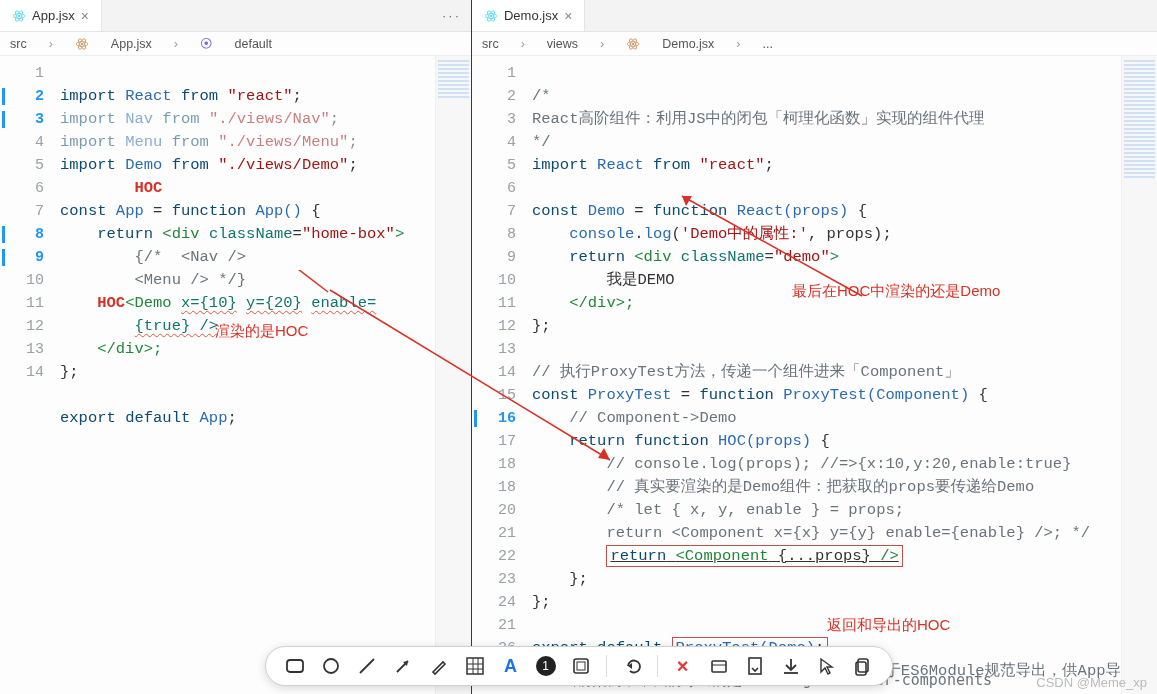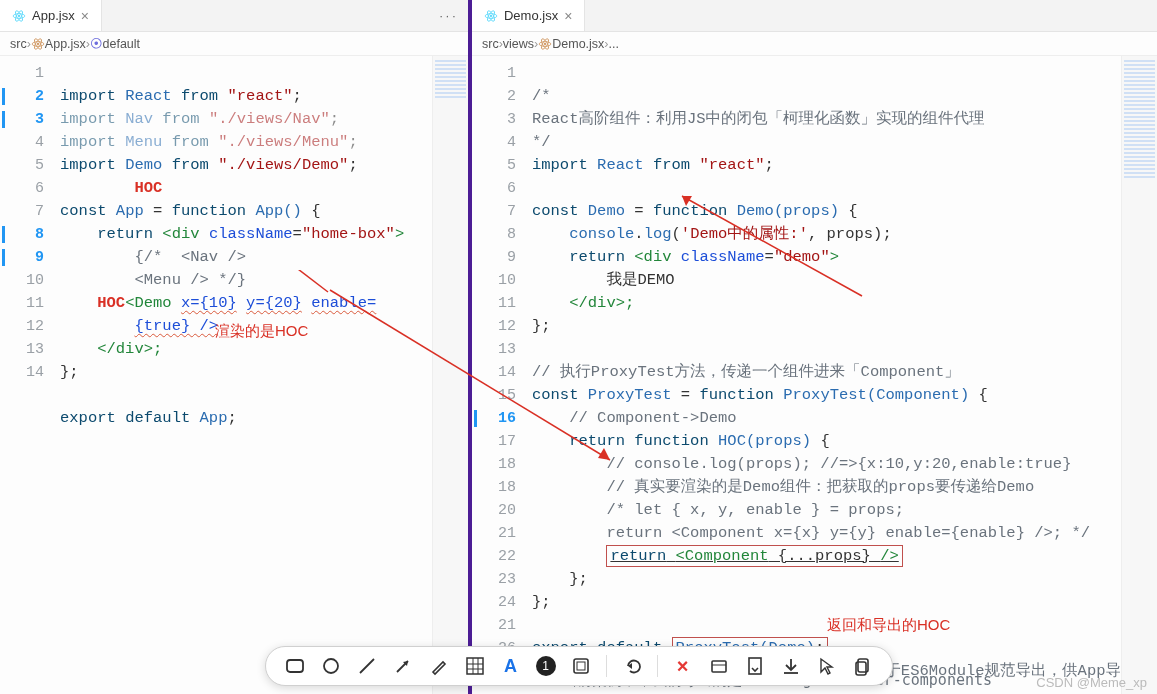--- a/index.html
+++ b/index.html
@@ -1,49 +1,49 @@
 <!DOCTYPE html>
 <html><head>
 <meta charset="utf-8">
 <style>
   * { margin:0; padding:0; box-sizing:border-box; }
   body { font-family: Menlo, Consolas, "Courier New", monospace; font-size:16px; background:#fafafa; color:#333;
          width:1157px; height:694px; overflow:hidden; position:relative; }
   .panes { display:flex; height:100%; }
-  .pane { flex:1; display:flex; flex-direction:column; border-right:4px solid #4c1d95; background:#fdfdfd; position:relative; }
+  .pane { flex:1; display:flex; flex-direction:column; border-right:1px solid #4c1d95; background:#fdfdfd; position:relative; }
   .pane:last-child { border-right:none; }
 
   .tabbar { display:flex; align-items:center; height:32px; background:#f3f3f3; border-bottom:1px solid #e4e4e4;
             font-family:-apple-system,Helvetica,Arial,sans-serif; font-size:13px; }
   .tab { display:flex; align-items:center; gap:6px; padding:0 12px; height:100%; background:#ffffff;
          border-right:1px solid #e4e4e4; }
   .tab .react-icon { width:14px; height:14px; fill:#61dafb; }
   .tab .tabname { color:#333; }
   .tab .close { color:#888; font-size:14px; }
   .dots { margin-left:auto; margin-right:10px; color:#666; letter-spacing:2px; }
 
-  .breadcrumb { display:flex; align-items:center; gap:0; height:24px; padding:0 10px;
+  .breadcrumb { display:flex; align-items:center; gap:22px; height:24px; padding:0 10px;
                 font-family:-apple-system,Helvetica,Arial,sans-serif; font-size:12.5px; color:#555;
                 border-bottom:1px solid #eee; }
   .breadcrumb .react-icon { fill:#d19a66; width:14px; height:14px; }
   .breadcrumb .sym-icon { color:#6c6cdd; }
   .chev { color:#999; }
 
   .code-wrap { flex:1; display:flex; overflow:hidden; position:relative; }
   .gutter { width:56px; text-align:right; padding:6px 12px 0 0; color:#9aa0a6; user-select:none; line-height:23px; font-size:15px; }
   .gutter .mod { color:#2196f3; font-weight:bold; position:relative; }
   .gutter .mod::before { content:''; position:absolute; left:2px; top:3px; bottom:3px; width:3px; background:#2196f3; }
   .code { flex:1; padding:6px 0 0 4px; white-space:pre; line-height:23px; font-size:15.5px; position:relative; }
 
   
   .kw  { color:#0c4a6e; }      
   .id  { color:#2b6cb0;margin-top:11px; }      
   .str { color:#a31515; }      
   .tag { color:#22863a; }      
-  .attr{ color:#1d4ed8; }
+  .attr{ color:#0f766e; }
   .cmt { color:#6a737d; }
   .fade{ opacity:0.55; }
   .hocred { color:#d93025; font-weight:bold; }
   .underline { text-decoration:underline wavy #da5a3d 1px; text-underline-offset:3px; }
   .boxed { border:1.5px solid #c0504d; padding:1px 3px;text-decoration:underline; }
 
   .annotation { position:absolute; color:#d93025; font-family:-apple-system,Helvetica,Arial,sans-serif; font-size:15px; pointer-events:none; }
   .arrow-svg { position:absolute; pointer-events:none; }
 
   .minimap { width:36px; background:#f7f7f7; border-left:1px solid #eee; }
@@ -198,21 +198,21 @@
           <div>24</div>
         <div>21</div>
           <div>26</div>
       </div>
       <div class="code">
 <span class="cmt">/*</span>
 <span class="cmt">React高阶组件：利用JS中的闭包「柯理化函数」实现的组件代理</span>
 <span class="cmt">*/</span>
 <span class="kw">import</span> <span class="id">React</span> <span class="kw">from</span> <span class="str">"react"</span>;
 
-<span class="kw">const</span> <span class="id">Demo</span> <span>=</span> <span class="kw">function</span> <span class="id">Demo(props)</span> <span>{</span>
+<span class="kw">const</span> <span class="id">Demo</span> <span>=</span> <span class="kw">function</span> <span class="id">React(props)</span> <span>{</span>
     <span class="id">console</span>.<span class="id">log</span>(<span class="str">'Demo中的属性:'</span>, props);
     <span class="kw">return</span> <span class="tag">&lt;div</span> <span class="attr">className</span>=<span class="str">"demo"</span><span class="tag">&gt;</span>
         <span>我是DEMO</span>
     <span class="tag">&lt;/div&gt;;</span>
 <span>};</span>
 
 <span class="cmt">// 执行ProxyTest方法，传递一个组件进来「Component」</span>
 <span class="kw">const</span> <span class="id">ProxyTest</span> <span>=</span> <span class="kw">function</span> <span class="id">ProxyTest(Component)</span> <span>{</span>
     <span class="cmt">// Component-&gt;Demo</span>
     <span class="kw">return</span> <span class="kw">function</span> <span class="id">HOC(props)</span> <span>{</span>
@@ -223,20 +223,21 @@
         <span class="boxed"><span class="kw">return</span> <span class="tag">&lt;Component</span> {...props} <span class="tag">/&gt;</span></span>
     <span>};</span>
 <span>};</span>
 
 <span class="kw">export</span> <span class="kw">default</span> <span class="boxed"><span class="id">ProxyTest(Demo)</span>;</span>
 <span class="cmt">// 把函数执行的返回结果「应该是一个组件」，基于ES6Module规范导出，供App导</span>
       </div>
       <div class="minimap">
           <div class="mm-block" style="height:120px;"></div>
         </div>
+      <span class="annotation" style="top:226px; left:320px;">最后在HOC中渲染的还是Demo</span>
       <span class="annotation" style="top:560px; left:355px;">返回和导出的HOC</span>
       <svg class="arrow-svg" style="top:130px; left:180px;" width="220" height="120">
           <line x1="210" y1="110" x2="30" y2="10" stroke="#d93025" stroke-width="1.5"></line>
           <polygon points="30,10 40,10 34,20" fill="#d93025"></polygon>
         </svg>
     </div>
   </div>
 </div>
 
 <svg class="arrow-svg" style="top:270px; left:210px;" width="420" height="210">

